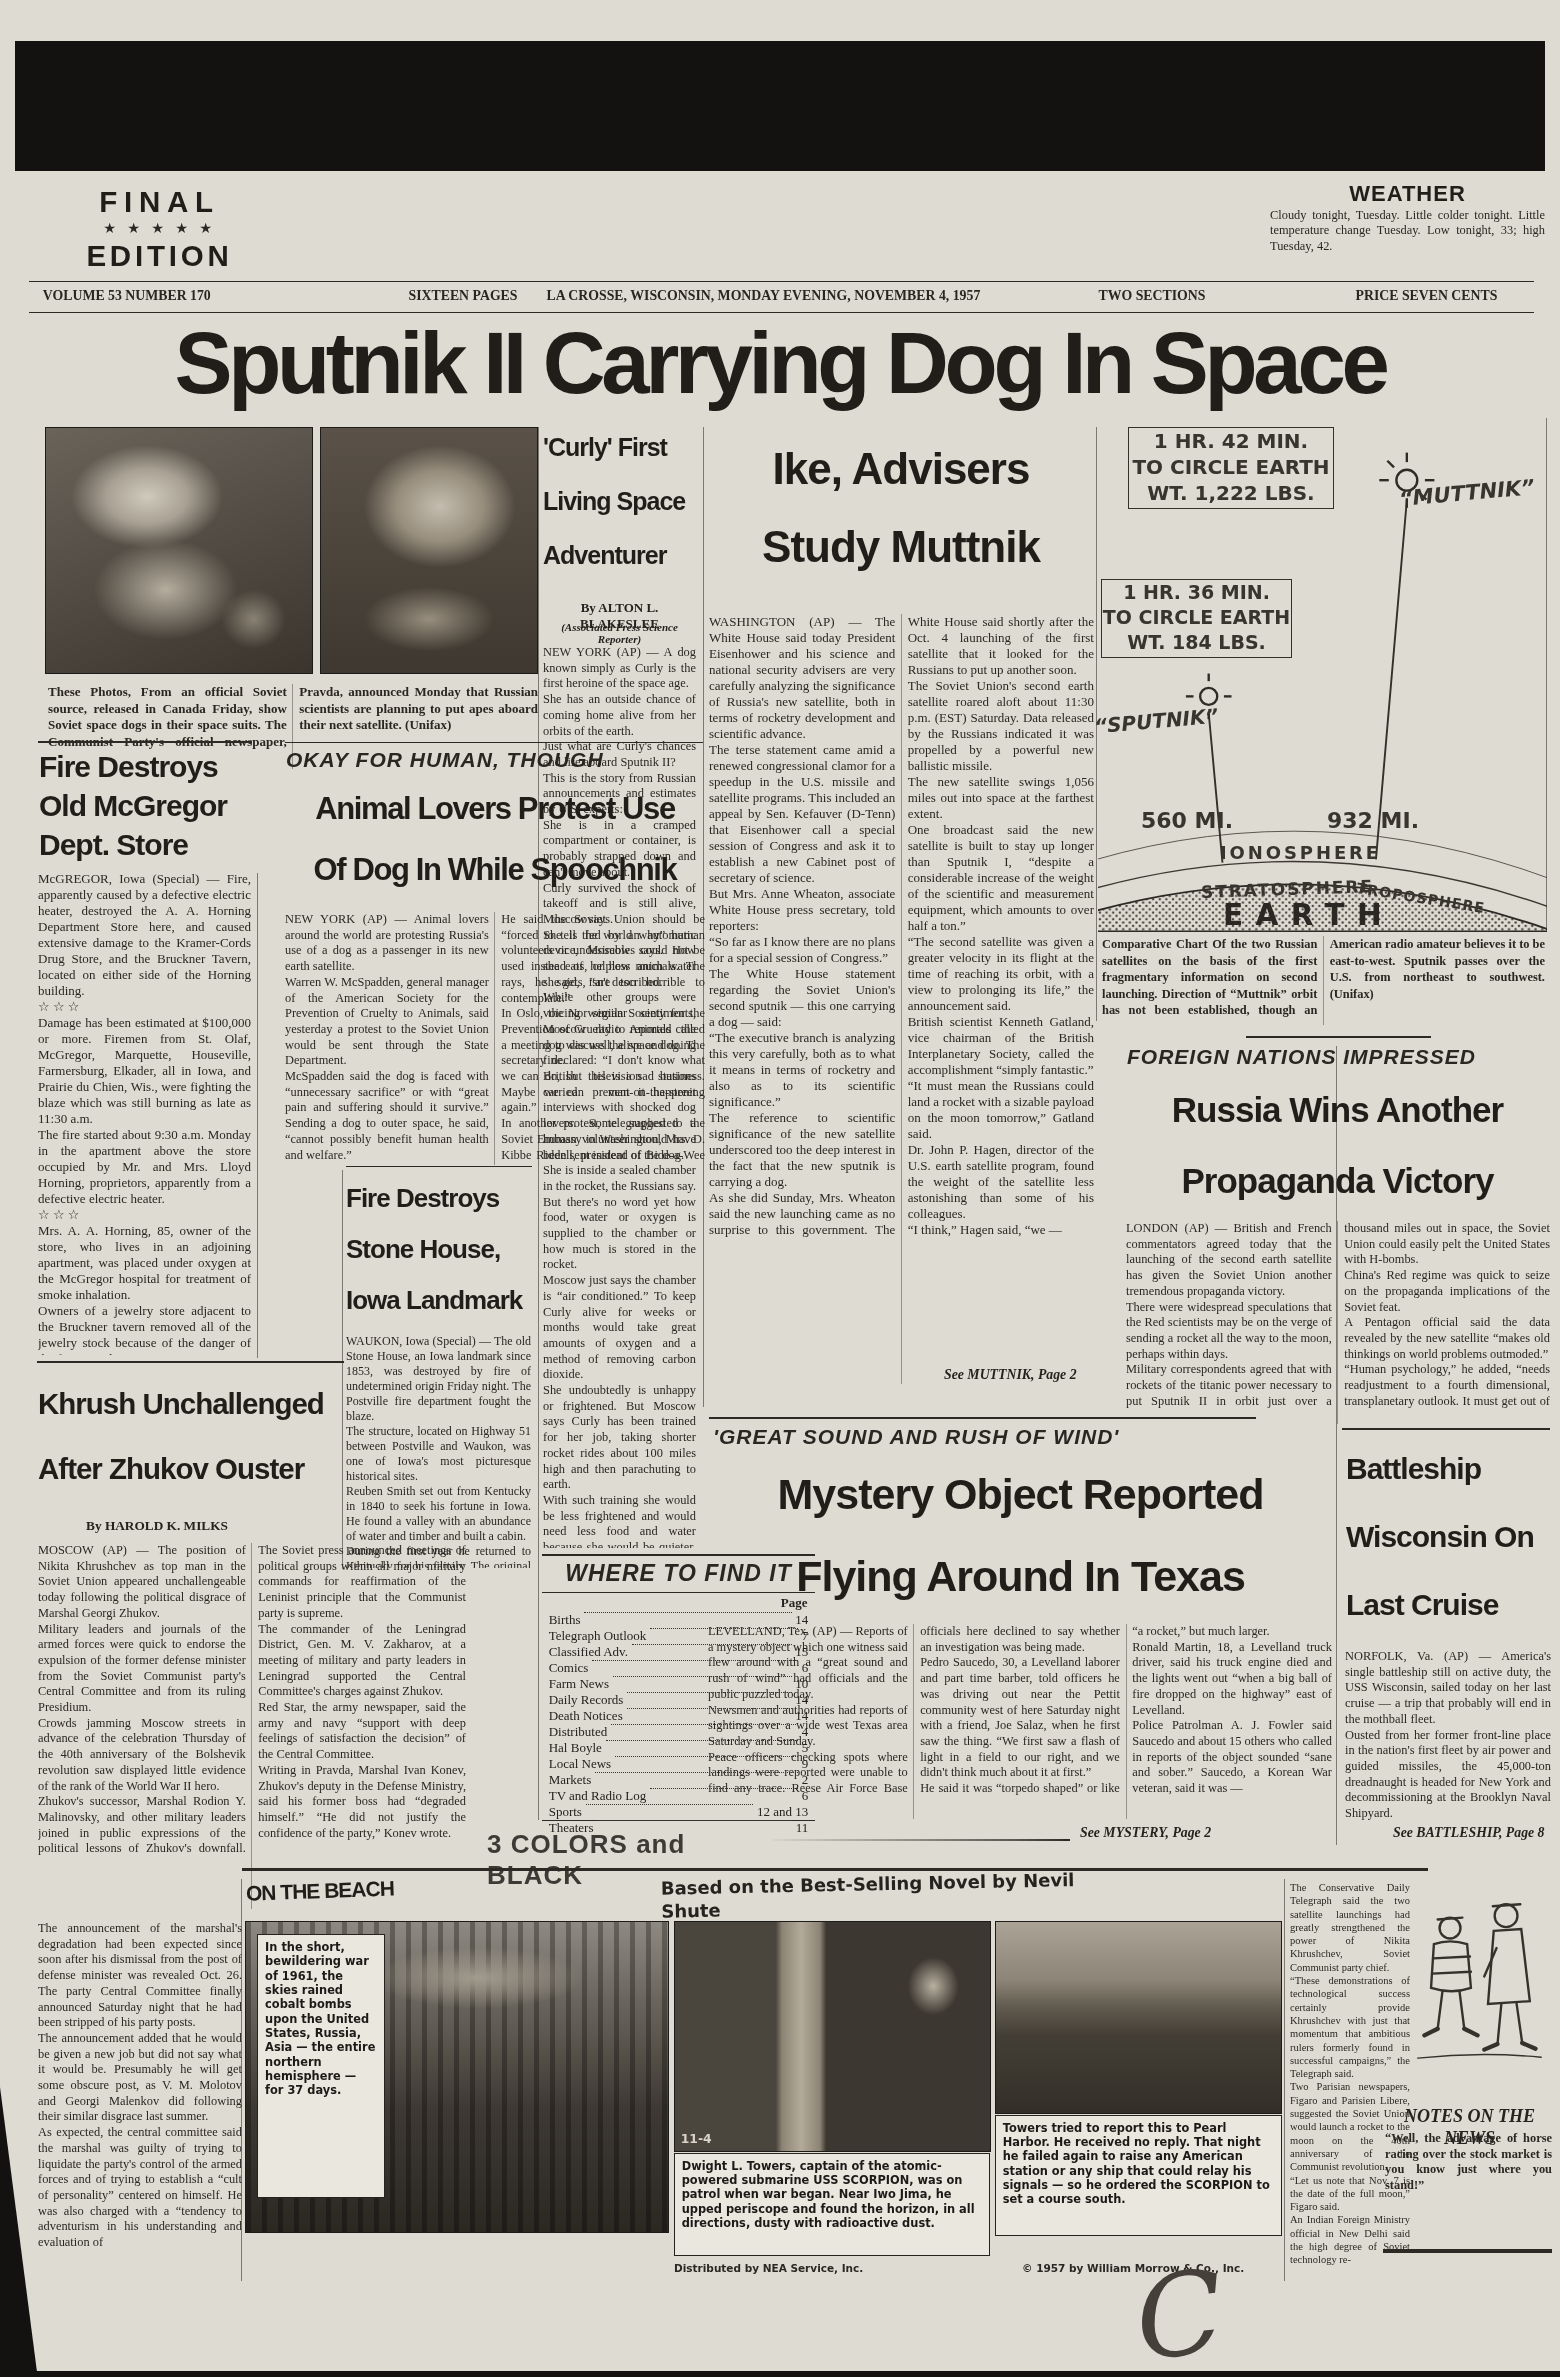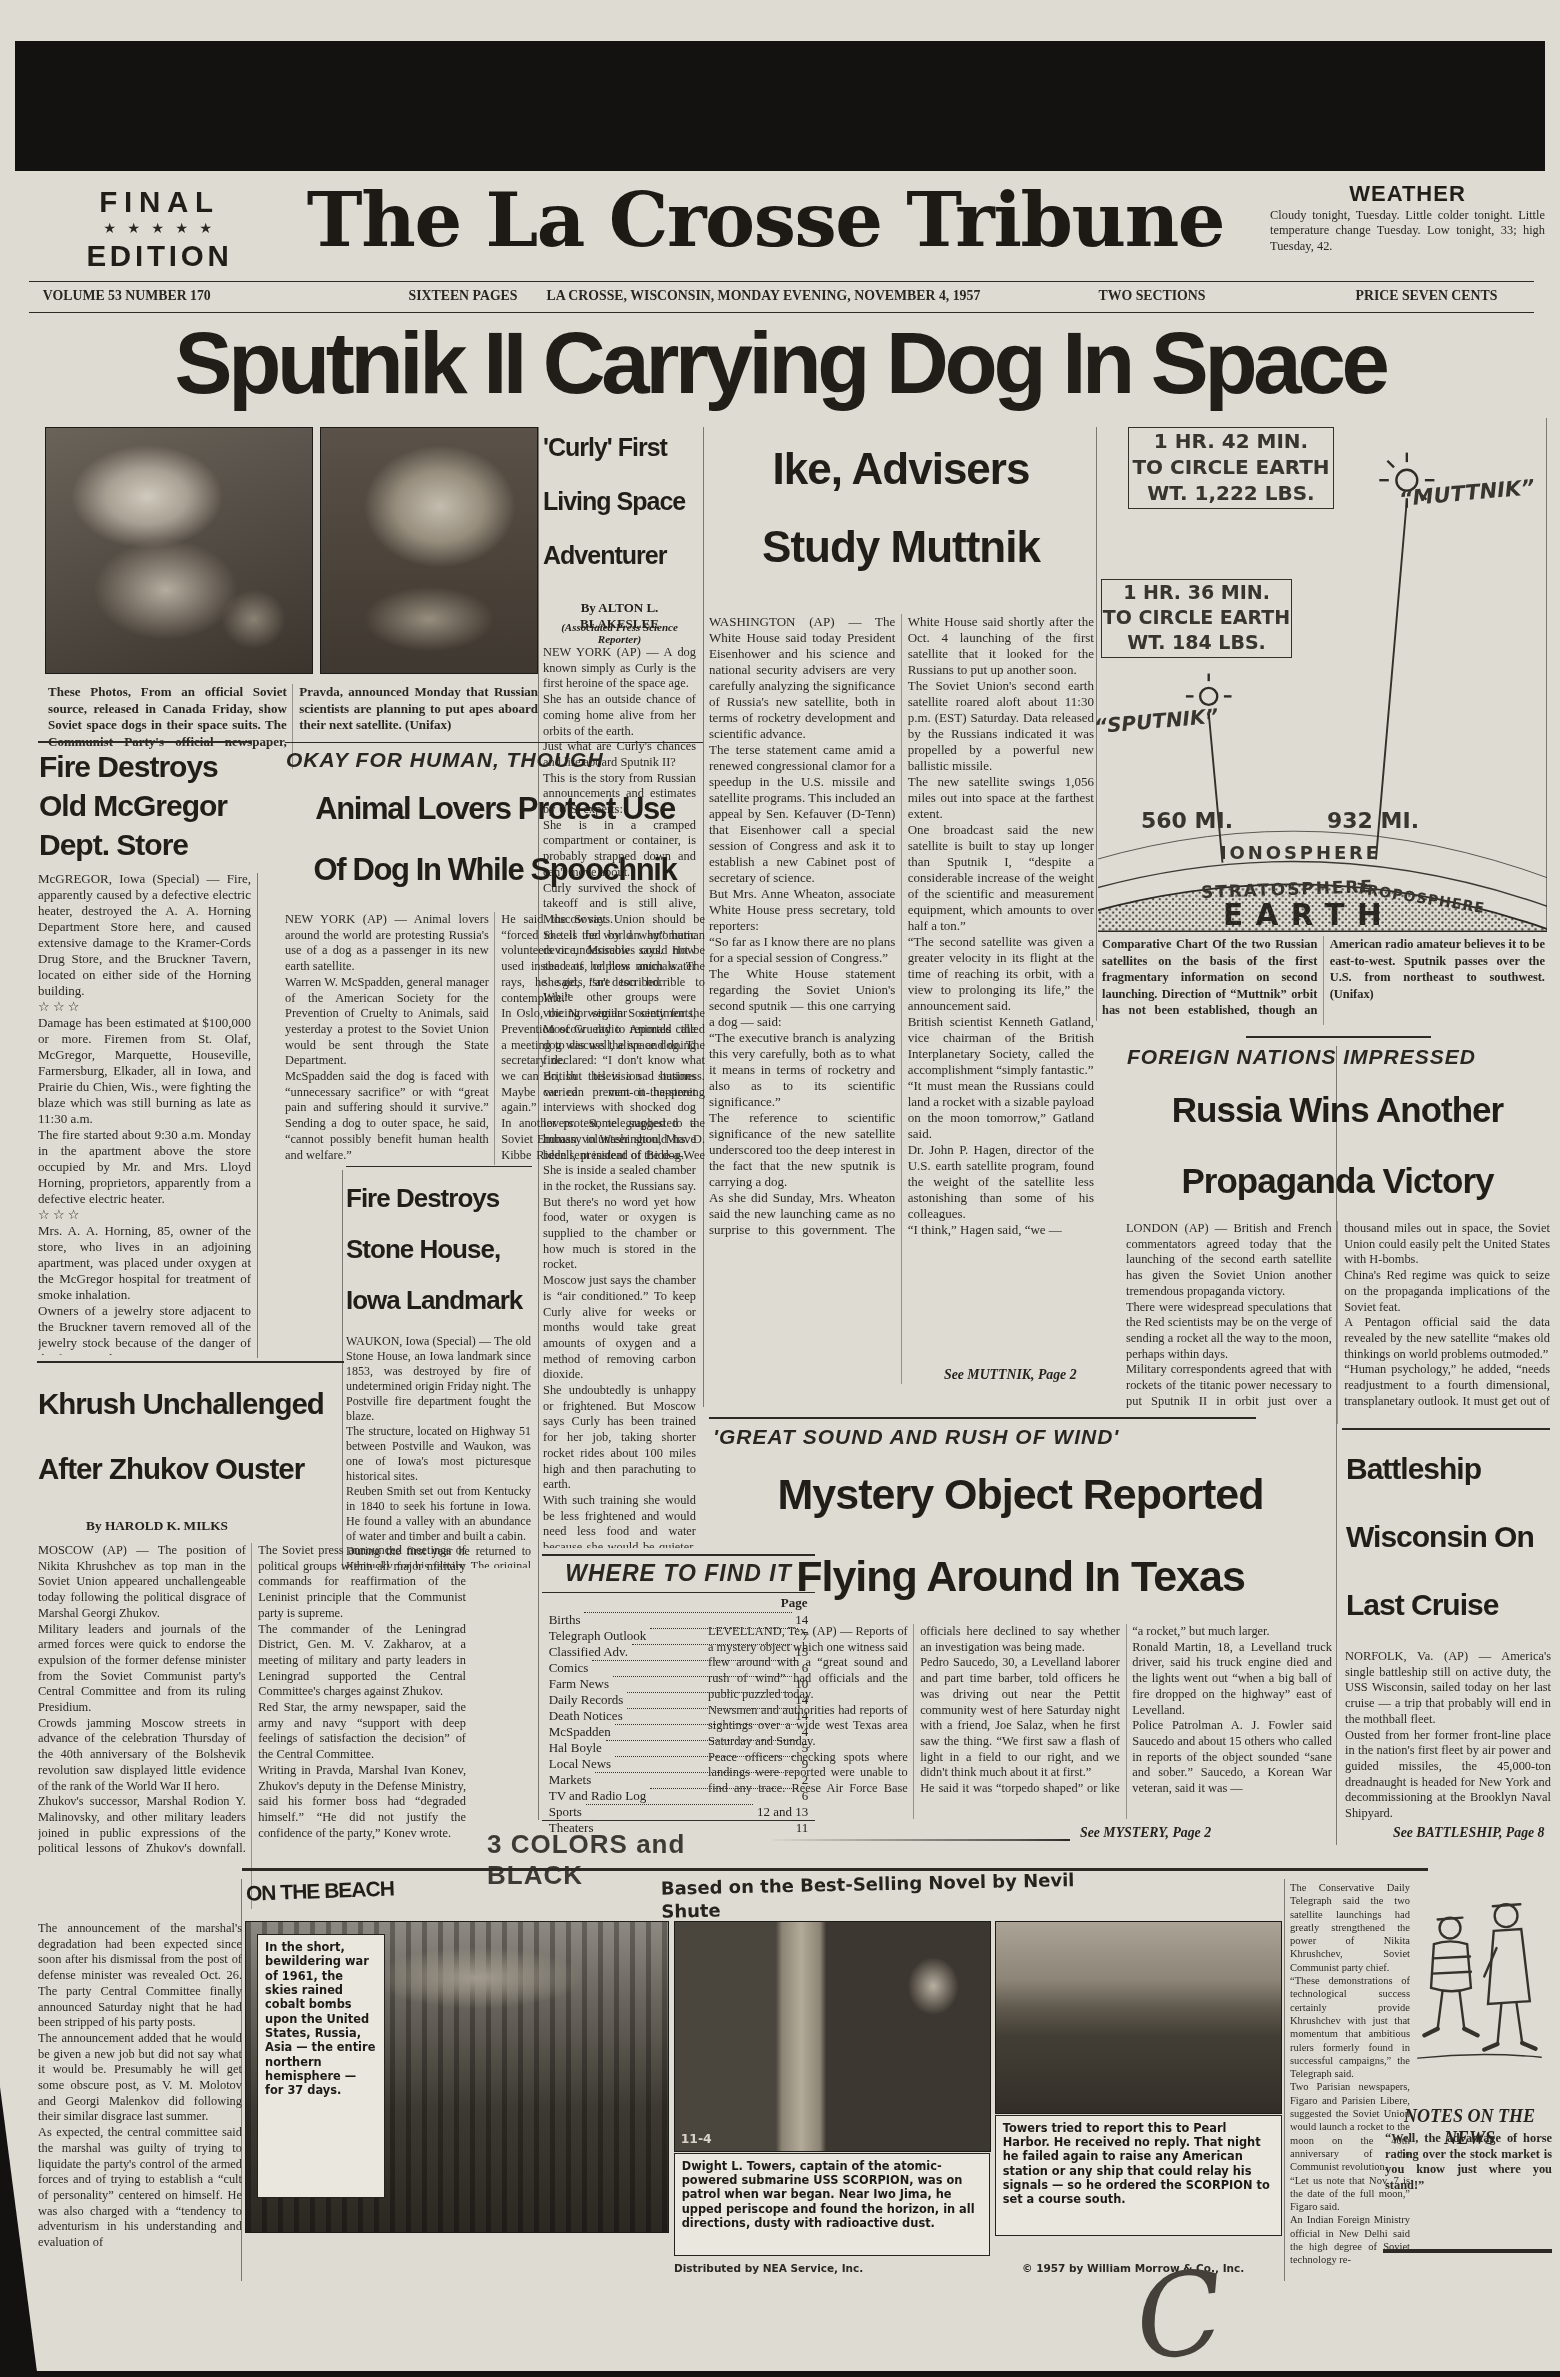--- a/index.html
+++ b/index.html
@@ -30,21 +30,20 @@
 
   <div class="abs" style="left:15px;top:41px;width:1530px;height:130px;background:#141210;"></div>
   <div class="abs" style="left:0;top:2371px;width:1561px;height:58px;background:#141210;"></div>
   <div class="abs" style="left:0;top:2087px;width:37px;height:285px;background:#141210;clip-path:polygon(0 0,0 100%,100% 100%);"></div>
 
   <div class="abs" style="left:81px;top:186px;width:157px;height:93px;text-align:center;">
     <div class="head" style="font-size:29.5px;letter-spacing:6.7px;line-height:31px;">FINAL</div>
     <div style="font-size:14.3px;line-height:22px;letter-spacing:3.8px;color:#2a2621;">★ ★ ★ ★ ★</div>
     <div class="head" style="font-size:29.5px;letter-spacing:3.8px;line-height:33px;">EDITION</div>
   </div>
-  <div class="abs" style="left:266px;top:167px;width:999px;height:109px;font-family:'DejaVu Serif',serif;font-weight:bold;font-size:75px;line-height:107px;text-align:center;letter-spacing:-1.4px;color:#1d1a16;">The La Crosse Tribune</div>
   <div class="abs" style="left:1270px;top:180px;width:275px;height:101px;">
     <div class="head" style="font-size:22px;text-align:center;line-height:27.6px;letter-spacing:1px;">WEATHER</div>
     <div class="body-text" style="font-size:12.4px;line-height:15.7px;">Cloudy tonight, Tuesday. Little colder tonight. Little temperature change Tuesday. Low tonight, 33; high Tuesday, 42.</div>
   </div>
 
   <div class="abs" style="left:28.5px;top:281px;width:1505px;height:29.5px;border-top:1.4px solid #2d2a26;border-bottom:1.4px solid #2d2a26;">
     <span class="abs cap" style="left:14.3px;top:5.7px;font-size:13.8px;">VOLUME 53    NUMBER 170</span>
     <span class="abs cap" style="left:380px;top:5.7px;font-size:13.8px;">SIXTEEN PAGES</span>
     <span class="abs cap" style="left:518px;top:5.7px;font-size:13.8px;">LA CROSSE, WISCONSIN, MONDAY EVENING, NOVEMBER 4, 1957</span>
     <span class="abs cap" style="left:1070px;top:5.7px;font-size:13.8px;">TWO SECTIONS</span>
@@ -265,21 +264,21 @@
           <span>Daily Records</span>
           <span class="ix-dots"></span>
           <span>14</span>
         </div>
       <div class="ix-row">
           <span>Death Notices</span>
           <span class="ix-dots"></span>
           <span>14</span>
         </div>
       <div class="ix-row">
-          <span>McSpadden</span>
+          <span>Distributed</span>
           <span class="ix-dots"></span>
           <span>4</span>
         </div>
       <div class="ix-row">
           <span>Hal Boyle</span>
           <span class="ix-dots"></span>
           <span>5</span>
         </div>
       <div class="ix-row">
           <span>Local News</span>

